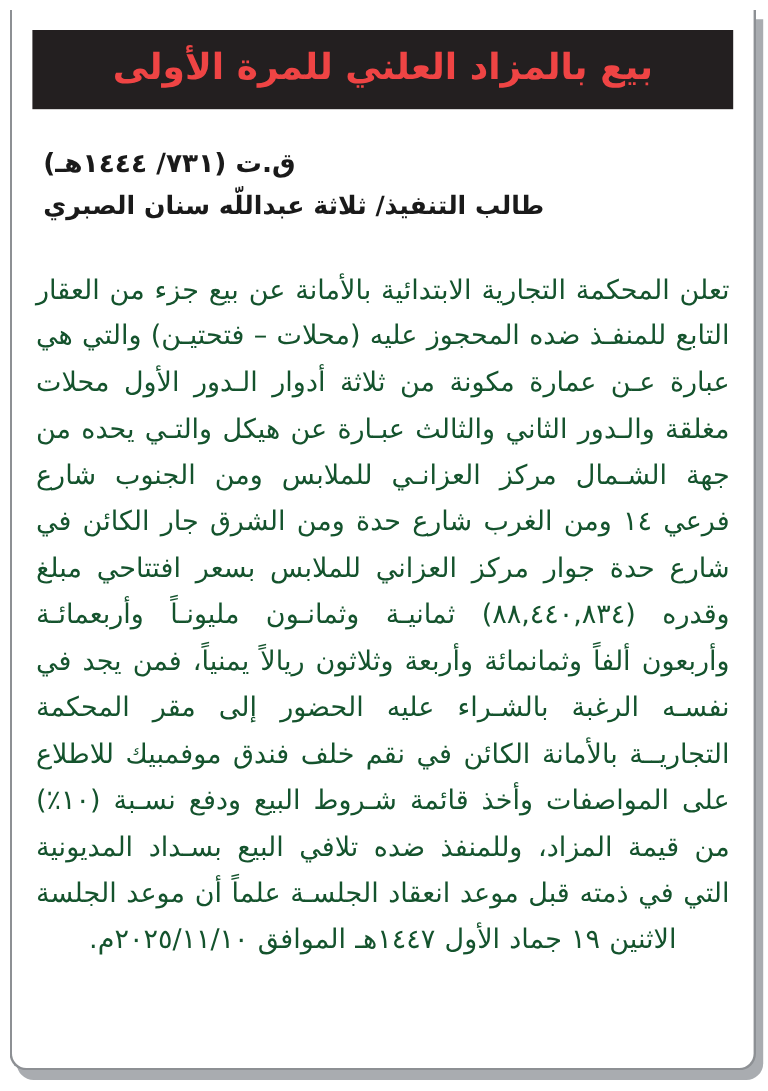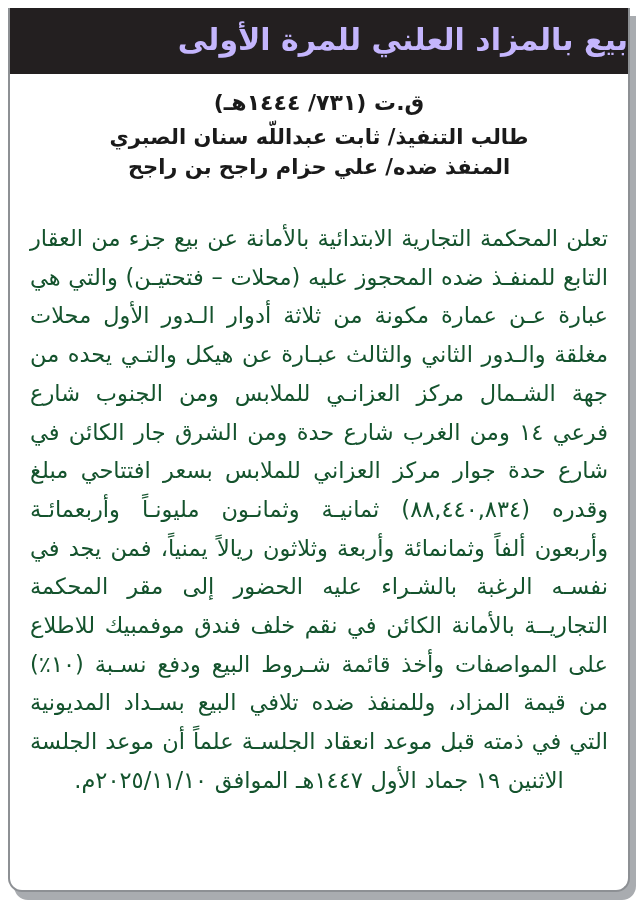--- a/index.html
+++ b/index.html
@@ -52,41 +52,42 @@
   }
 
   .frame-inner {
     position: relative;
     z-index: 2;
   }
 
   
   .banner {
     background: #231f20;
-    color: #c4b5fd;
+    color: #ef4444;
     height: 66px;
     display: flex;
     align-items: center;
-    margin: 0;
+    justify-content: center;
+    margin: 17px;
   }
 
   .banner-title {
     font-size: 30px;
     font-weight: bold;
     letter-spacing: 0px;
     line-height: 1.1;
     text-align: center;
     padding-bottom: 4px;
     white-space: nowrap;
   }
 
   
   .heading-block {
     padding: 14px 26px 4px 26px;
-    text-align: center;
+    text-align: left;
     color: #1a1a1a;
   }
 
   .case-number {
     font-size: 22px;
     font-weight: bold;
     line-height: 1.35;
     margin-bottom: 4px;
     direction: rtl;
   }
@@ -123,22 +124,21 @@
 
   <div class="frame">
     <div class="frame-inner">
 
       <div class="banner">
         <div class="banner-title">بيع بالمزاد العلني للمرة الأولى</div>
       </div>
 
       <div class="heading-block">
         <div class="case-number">ق.ت (٧٣١/ ١٤٤٤هـ)</div>
-        <div class="party-line">طالب التنفيذ/ ثابت عبداللّه سنان الصبري</div>
-        <div class="party-line">المنفذ ضده/ علي حزام راجح بن راجح</div>
+        <div class="party-line">طالب التنفيذ/ ثلاثة عبداللّه سنان الصبري</div>
       </div>
 
       <div class="body-block">
         <p class="body-text">تعلن المحكمة التجارية الابتدائية بالأمانة عن بيع جزء من العقار التابع للمنفـذ ضده المحجوز عليه (محلات – فتحتيـن) والتي هي عبارة عـن عمارة مكونة من ثلاثة أدوار الـدور الأول محلات مغلقة والـدور الثاني والثالث عبـارة عن هيكل والتـي يحده من جهة الشـمال مركز العزانـي للملابس ومن الجنوب شارع فرعي ١٤ ومن الغرب شارع حدة ومن الشرق جار الكائن في شارع حدة جوار مركز العزاني للملابس بسعر افتتاحي مبلغ وقدره (٨٨,٤٤٠,٨٣٤) ثمانيـة وثمانـون مليونـاً وأربعمائـة وأربعون ألفاً وثمانمائة وأربعة وثلاثون ريالاً يمنياً، فمن يجد في نفسـه الرغبة بالشـراء عليه الحضور إلى مقر المحكمة التجاريــة بالأمانة الكائن في نقم خلف فندق موفمبيك للاطلاع على المواصفات وأخذ قائمة شـروط البيع ودفع نسـبة (١٠٪) من قيمة المزاد، وللمنفذ ضده تلافي البيع بسـداد المديونية التي في ذمته قبل موعد انعقاد الجلسـة علماً أن موعد الجلسة الاثنين ١٩ جماد الأول ١٤٤٧هـ الموافق ٢٠٢٥/١١/١٠م.</p>
       </div>
 
     </div>
   </div>
 
 </div>

